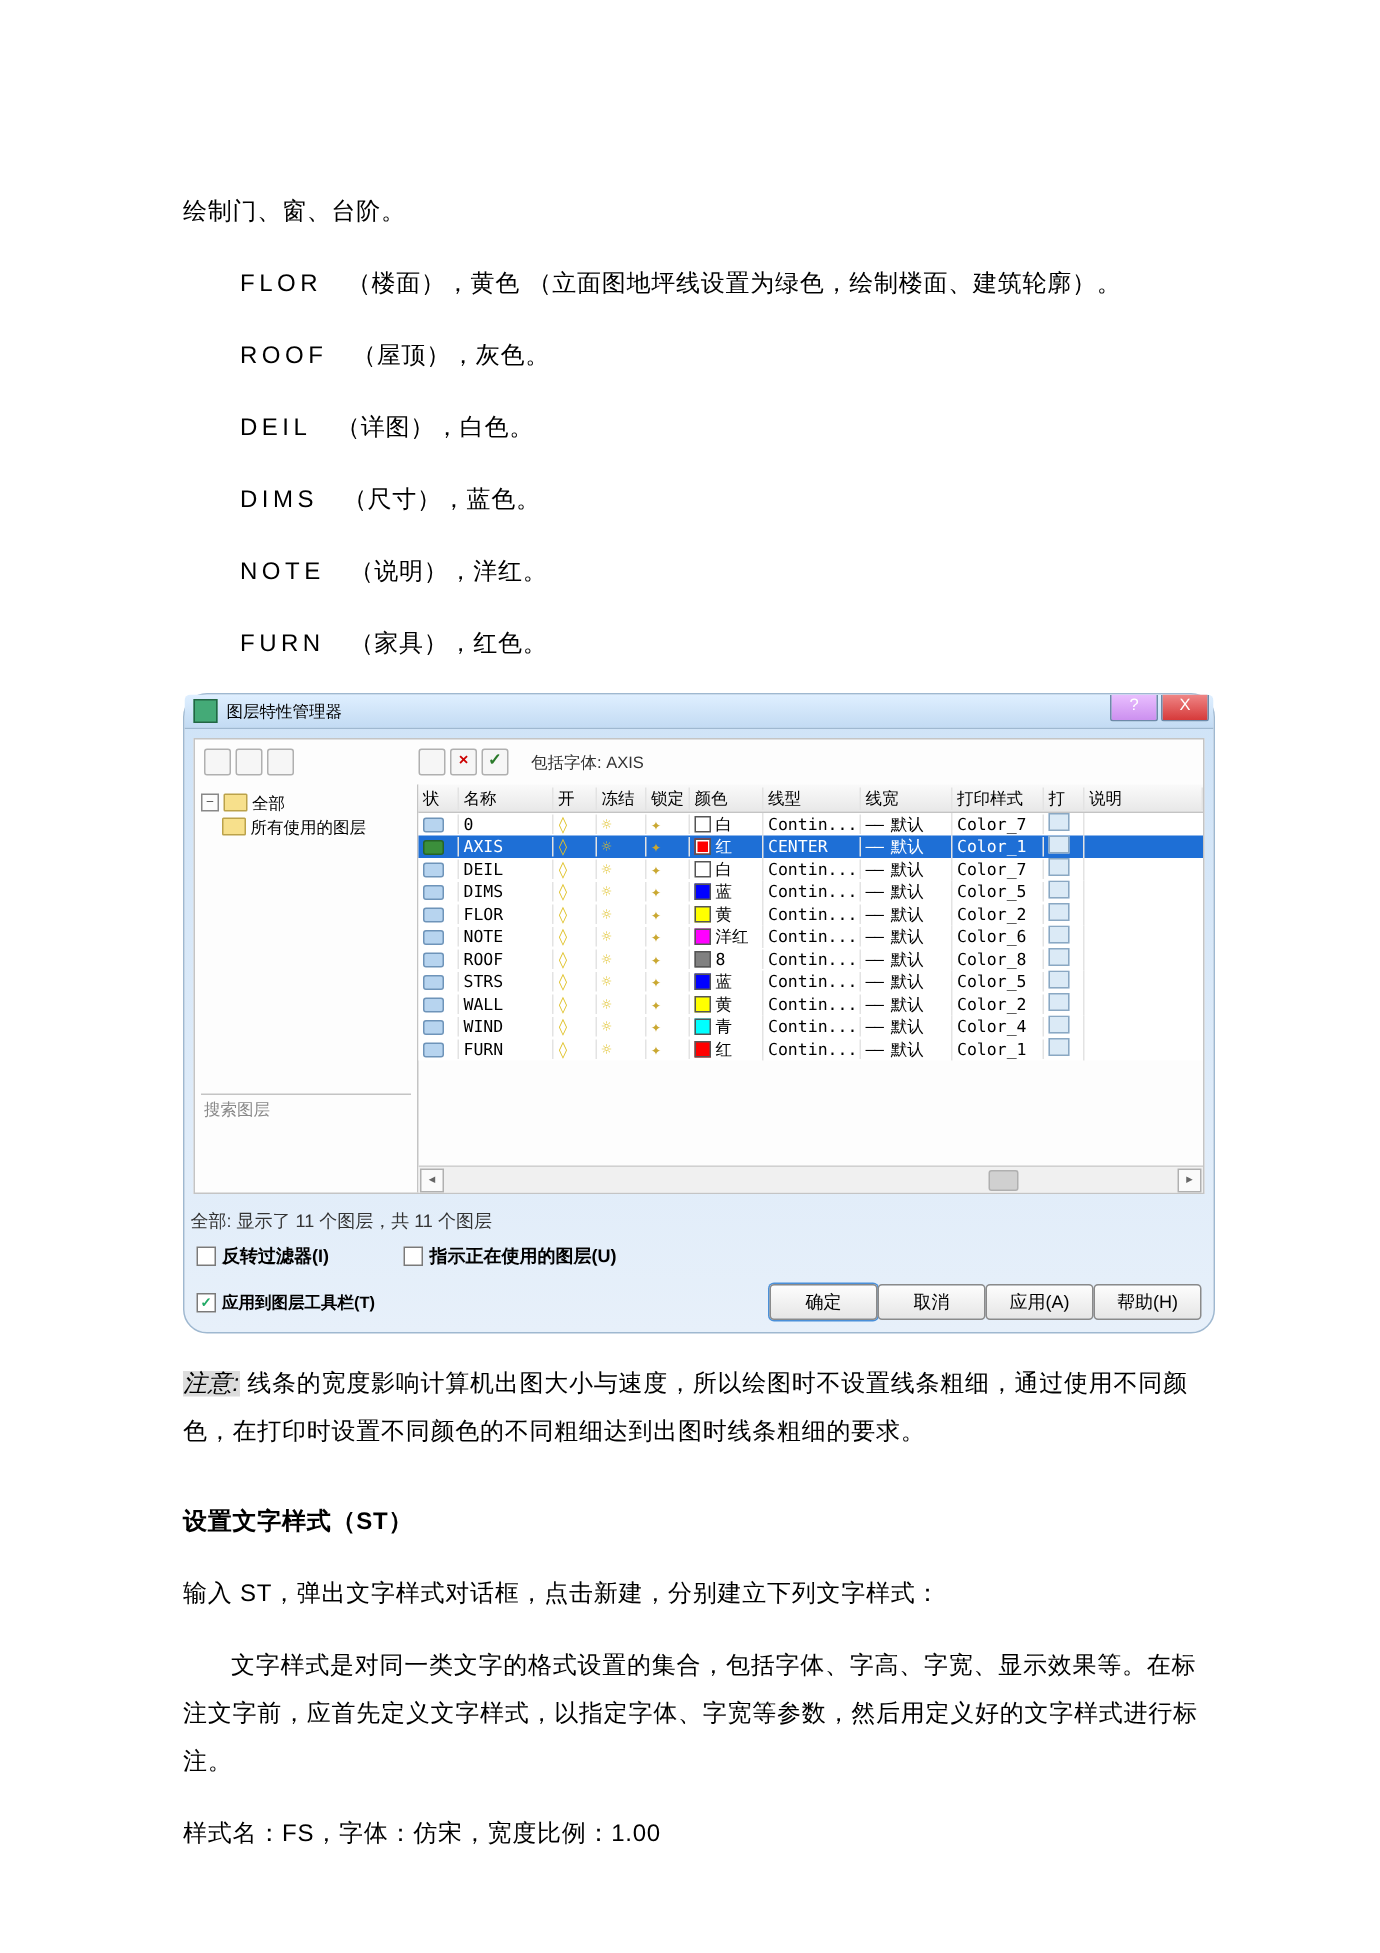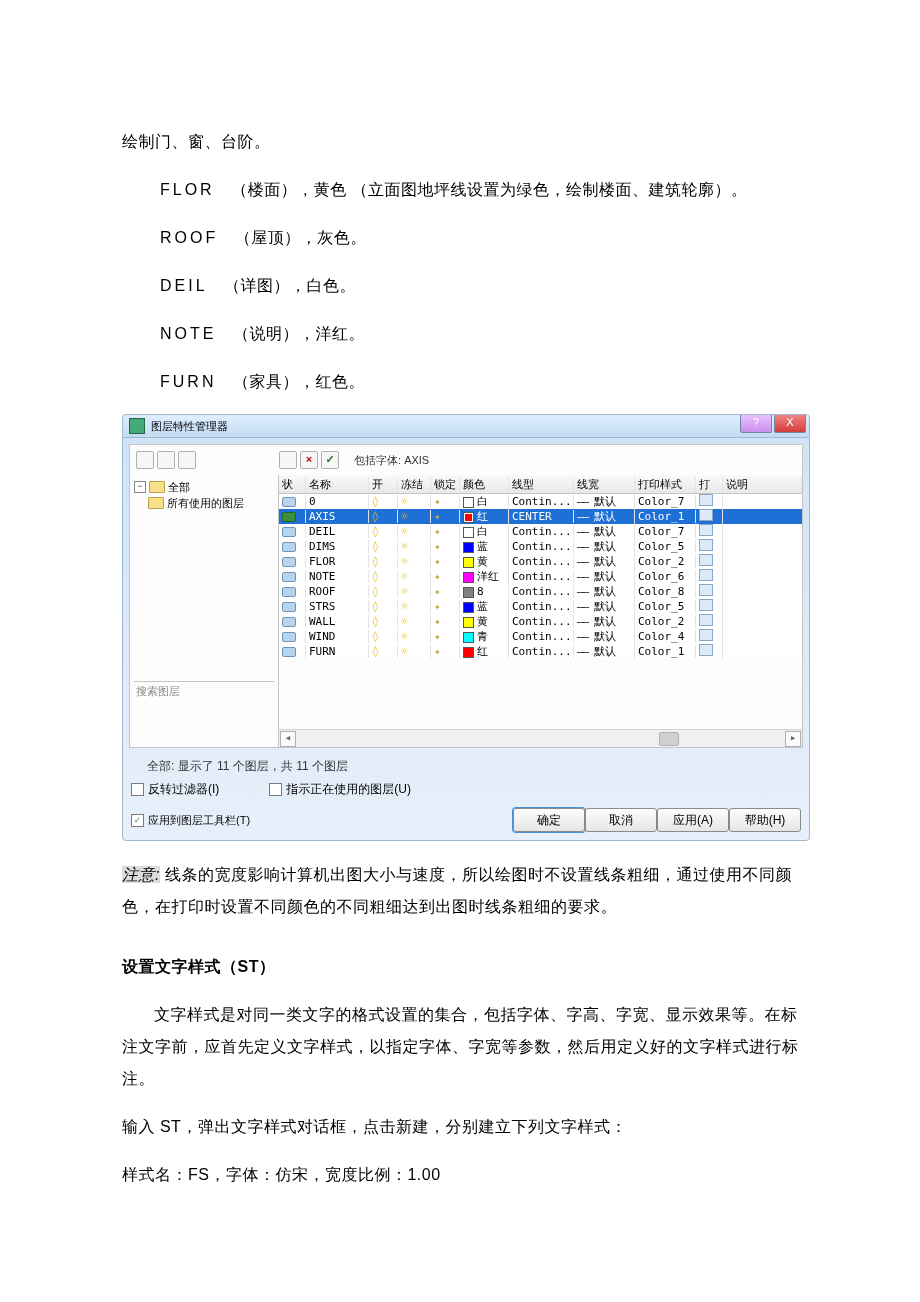--- a/index.html
+++ b/index.html
@@ -5,21 +5,21 @@
   body { margin:0; padding:0; font-family:"SimSun","宋体",sans-serif; font-size:16px; color:#000; background:#fff; width:920px; }
   .page { padding:110px 110px 60px 122px; }
   .doc-line { line-height:2.0; letter-spacing:0.5px; }
   .indent1 { padding-left:38px; }
   .spaced { letter-spacing:3px; }
   .h2 { font-weight:bold; margin-top:28px; }
   .para-indent { text-indent:2em; }
   .highlight { background:#dcdcdc;font-style:italic; }
   figure.dialog { margin:14px 0 18px 0; }
   .win { position:relative; font-family:"Microsoft YaHei",sans-serif; font-size:11px; color:#000;
-         background:linear-gradient(#cfe3f7,#e7f0fa); border:1px solid #9fb8d0; border-radius:4px; }
+         background:linear-gradient(#cfe3f7,#e7f0fa); border:1px solid #9fb8d0; border-radius:16px; }
   .titlebar { height:22px; background:linear-gradient(#dfefff,#c3dbf3); border-bottom:1px solid #9fb8d0; padding:0 6px; display:flex; align-items:center; border-radius:4px 4px 0 0; }
   .titlebar .tb-icon { width:14px; height:14px; background:#4a7; border:1px solid #264; margin-right:6px; }
   .win-btns { position:absolute; right:3px; top:0; display:flex; }
   .win-btn { width:30px; height:17px; border:1px solid #6e8aa8; background:linear-gradient(#eef6ff,#bcd6ef);
              border-top:none; text-align:center; line-height:14px; font-size:11px; color:#2b4a67; }
   .win-btn.help { background:linear-gradient(#e9bfff,#cc90ef); color:#fff; margin-right:2px; border-radius:0 0 2px 2px;}
   .win-btn.close { background:linear-gradient(#ef8686,#d63a3a); color:#fff; border-radius:0 0 2px 2px;}
   .panel-inner { margin:6px; background:#fdfdfd; border:1px solid #c4c4c4; }
   .toolbar { height:26px; display:flex; align-items:center; padding:2px 6px; }
   .tool-icn { width:16px; height:16px; margin-right:3px; border:1px solid #b0b0b0; border-radius:2px; background:#f6f6f6;}
@@ -46,39 +46,40 @@
   .bulb { color:#e0c22a; }
   .sun { color:#e0c22a; }
   .lock { color:#caa832; }
   .swatch { display:inline-block; width:9px; height:9px; vertical-align:middle; margin-right:3px; border:1px solid #555;}
   .lwline::before { content:"—— "; letter-spacing:-1px;}
   .prn { display:inline-block; width:12px; height:10px; background:#dbeaf6; border:1px solid #8aa8c3;}
   .scroll-strip { height:17px; background:#f0f0f0; border-top:1px solid #d0d0d0; position:relative;}
   .scroll-strip .thumb { position:absolute; left:380px; top:2px; width:18px; height:12px; background:#d0d0d0; border:1px solid #b0b0b0; border-radius:2px;}
   .scroll-strip .ar { position:absolute; top:1px; width:14px; height:14px; border:1px solid #b0b0b0; background:#fafafa; text-align:center; line-height:12px; color:#666;}
   .scroll-strip .ar.l{left:1px;} .scroll-strip .ar.r{right:1px;}
-  .status-line { padding:4px 24px; font-size:12px; color:#333; }
+  .status-line { padding:4px 4px; font-size:12px; color:#333; }
   .opts-row { padding:2px 8px 6px 8px; display:flex; align-items:center; gap:50px; font-size:12px;}
-  .chk { display:inline-flex; align-items:center; gap:4px; }
+  .chk { display:inline-flex; align-items:center; gap:4px;font-weight:bold; }
   .chk .box { width:11px; height:11px; border:1px solid #7a7a7a; background:#fff; display:inline-flex; align-items:center; justify-content:center; font-size:9px; color:#2a6;}
   .btn-row { padding:4px 8px 8px 8px; display:flex; justify-content:flex-end; gap:12px; }
   .btn-row.split { justify-content:space-between; }
   .wbtn { min-width:70px; height:22px; border:1px solid #8a8a8a; background:linear-gradient(#fdfdfd,#e6e6e6);
           border-radius:3px; font-size:12px; display:inline-flex; align-items:center; justify-content:center;}
   .wbtn.def { box-shadow:0 0 0 1px #4a90d9; }
 </style>
 </head>
 <body>
 
 <div class="page">
   <p class="doc-line">绘制门、窗、台阶。</p>
   <div id="layer-def-list">
       <p class="doc-line indent1"><span class="spaced">FLOR</span>　（楼面），黄色 （立面图地坪线设置为绿色，绘制楼面、建筑轮廓）。</p>
       <p class="doc-line indent1"><span class="spaced">ROOF</span>　（屋顶），灰色。</p>
       <p class="doc-line indent1"><span class="spaced">DEIL</span>　（详图），白色。</p>
+      <p class="doc-line indent1"><span class="spaced">DIMS</span>　（尺寸），蓝色。</p>
       <p class="doc-line indent1"><span class="spaced">NOTE</span>　（说明），洋红。</p>
       <p class="doc-line indent1"><span class="spaced">FURN</span>　（家具），红色。</p>
     </div>
 
   <figure class="dialog">
     <div class="win">
       <div class="titlebar">
         <span class="tb-icon"></span>
         <span>图层特性管理器</span>
         <div class="win-btns">
@@ -305,18 +306,18 @@
       </div>
     </div>
   </figure>
 
   <p class="doc-line">
     <span class="highlight">注意:</span>
     <span>线条的宽度影响计算机出图大小与速度，所以绘图时不设置线条粗细，通过使用不同颜色，在打印时设置不同颜色的不同粗细达到出图时线条粗细的要求。</span>
   </p>
 
   <p class="doc-line h2">设置文字样式（ST）</p>
+  <p class="doc-line">输入 ST，弹出文字样式对话框，点击新建，分别建立下列文字样式：</p>
   <p class="doc-line para-indent">文字样式是对同一类文字的格式设置的集合，包括字体、字高、字宽、显示效果等。在标注文字前，应首先定义文字样式，以指定字体、字宽等参数，然后用定义好的文字样式进行标注。</p>
-  <p class="doc-line">输入 ST，弹出文字样式对话框，点击新建，分别建立下列文字样式：</p>
   <div id="style-lines">
       <p class="doc-line">样式名：FS，字体：仿宋，宽度比例：1.00</p>
     </div>
 </div>
 
 </body></html>

